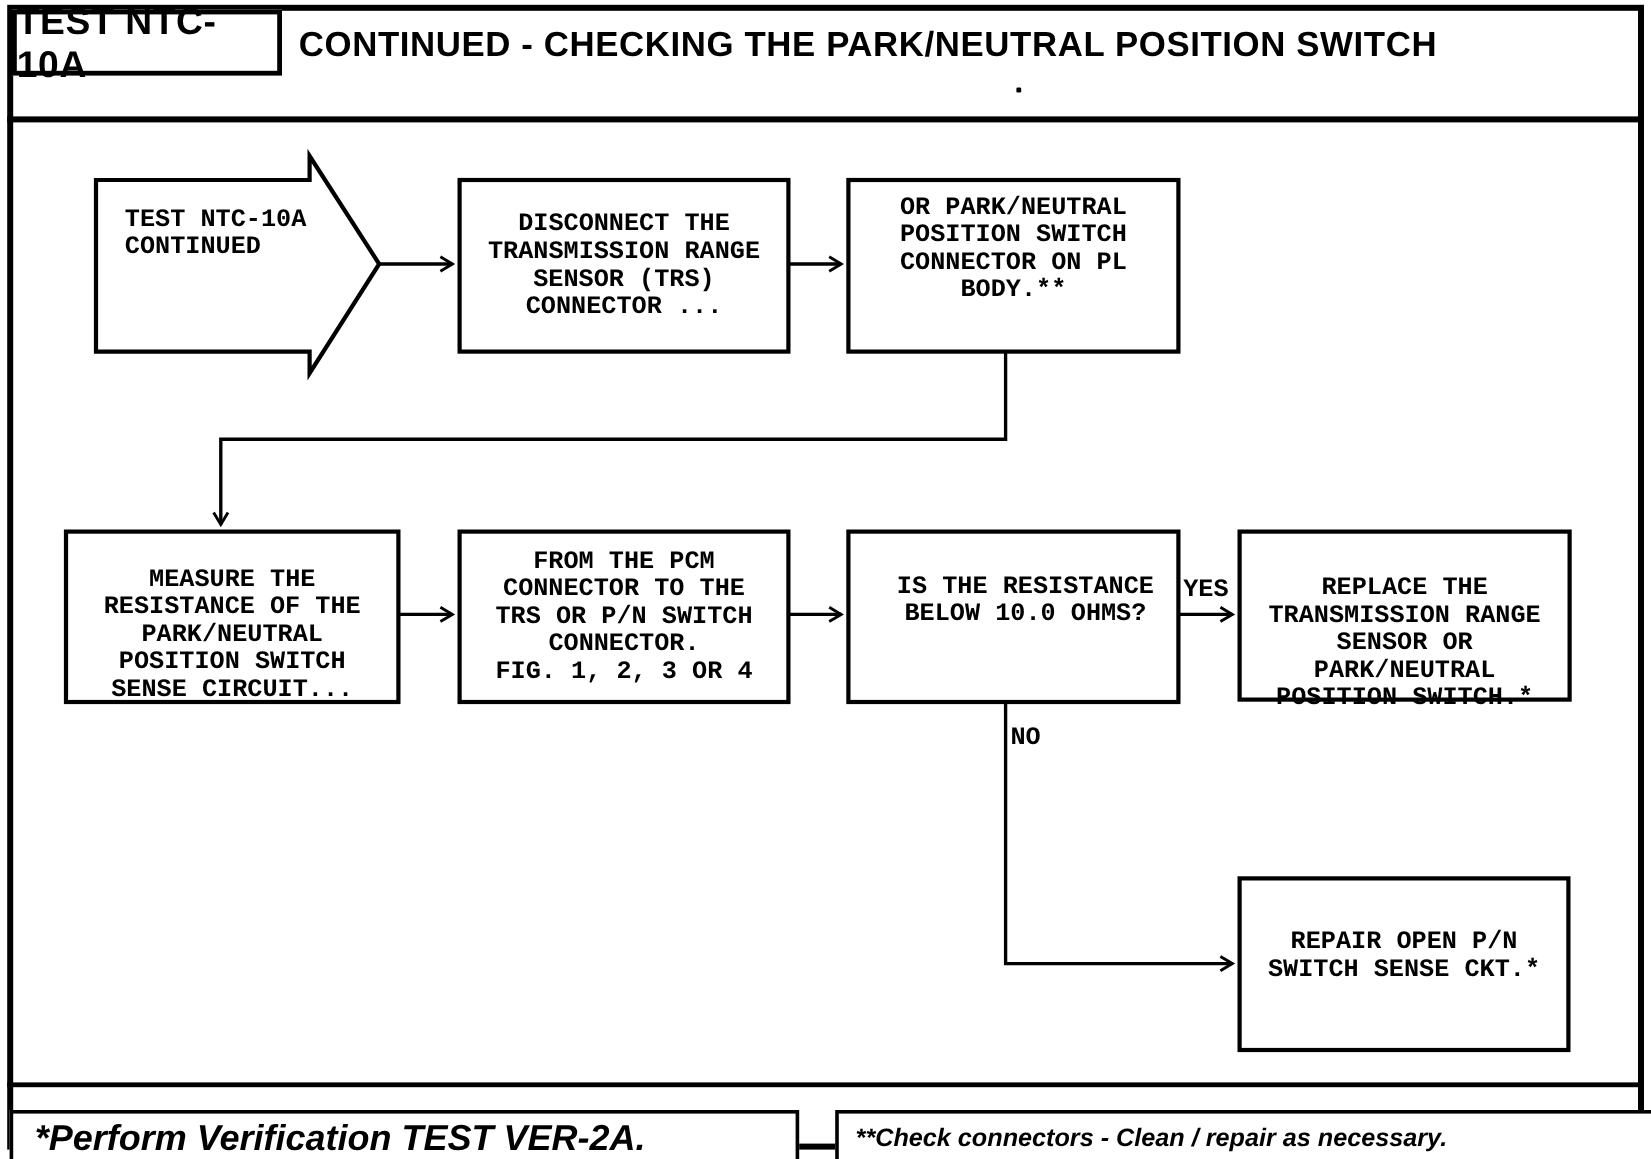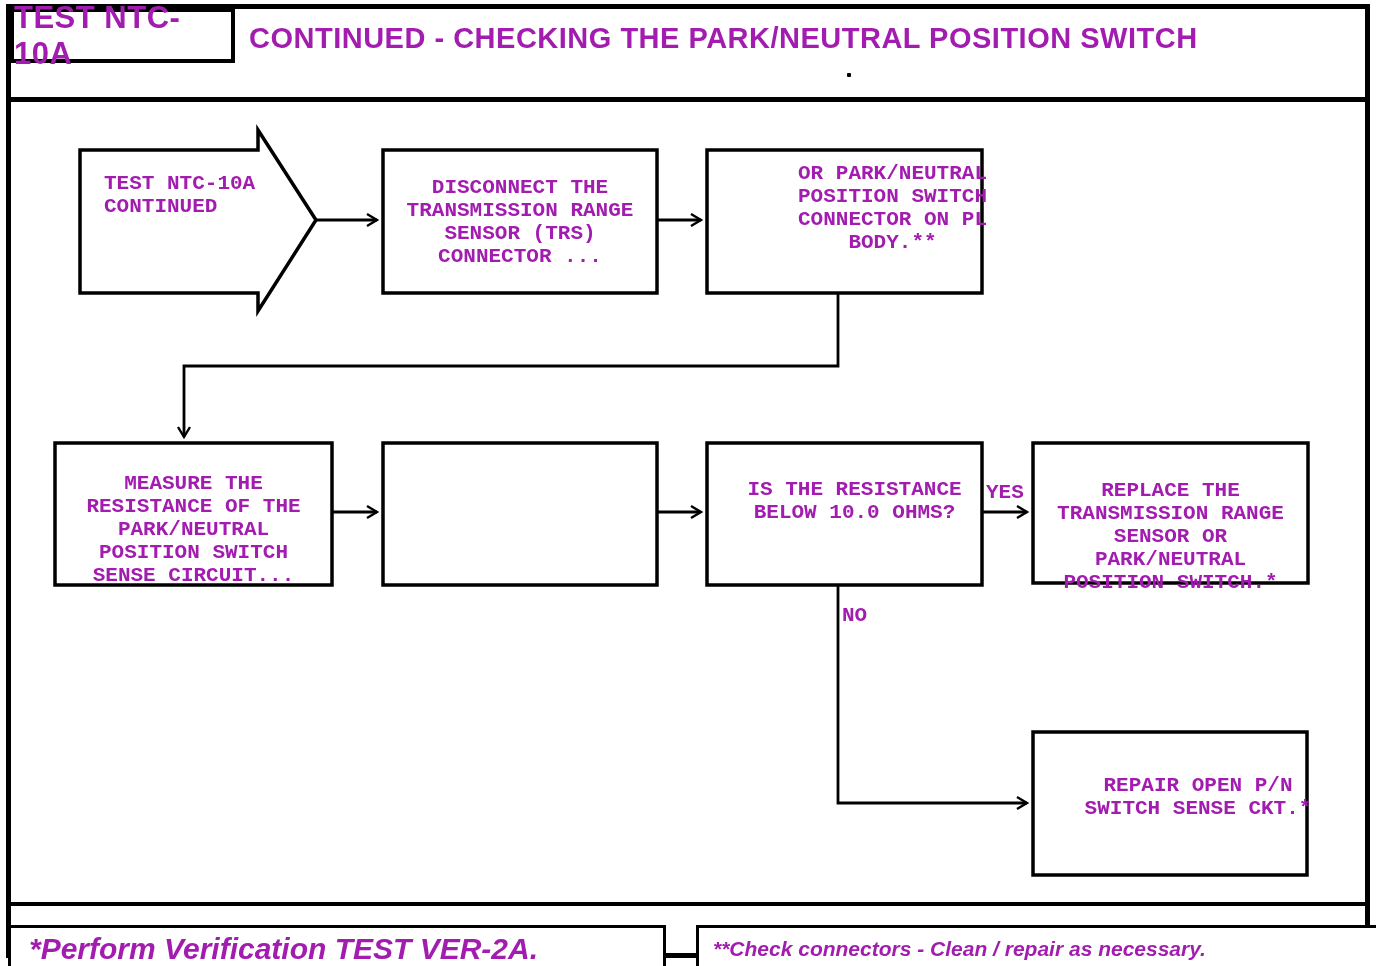--- a/index.html
+++ b/index.html
@@ -1,16 +1,16 @@
 <!DOCTYPE html>
 <html><head>
 <meta charset="utf-8">
 <style>
   html,body{margin:0;padding:0;background:#fff;}
-  .page{position:relative;width:1376px;height:966px;background:#fff;color:#a21caf;overflow:hidden;}
+  .page{position:relative;width:1376px;height:966px;background:#fff;color:#000000;overflow:hidden;}
   .frame{position:absolute;left:6px;top:4px;right:6px;bottom:8px;border:5px solid #000;}
   .hline{position:absolute;left:6px;right:6px;background:#000;}
   .header-line{top:97px;height:5px;}
   .footer-line{top:902px;height:4px;}
   .test-id-box{position:absolute;left:10px;top:8px;width:225px;height:55px;border:4px solid #000;
     box-sizing:border-box;display:flex;align-items:center;justify-content:center;
     font:700 31px "Liberation Sans",sans-serif;letter-spacing:0.5px;background:#fff;}
   .page-title{position:absolute;left:249px;top:22px;font:700 29px "Liberation Sans",sans-serif;
     letter-spacing:0.5px;white-space:nowrap;}
   .flow-svg{position:absolute;left:0;top:0;width:1376px;height:966px;}
@@ -74,42 +74,47 @@
   <div class="stray-dot"></div>
 
   <div class="node node-start" style="left:80px;top:150px;width:176px;height:143px;">TEST NTC-10A
 CONTINUED</div>
 
   <div class="node n2" style="left:386px;top:152px;width:268px;height:139px;">DISCONNECT THE
 TRANSMISSION RANGE
 SENSOR (TRS)
 CONNECTOR ...</div>
 
-  <div class="node n3" style="left:710px;top:152px;width:269px;height:111px;margin-left:48px;">OR PARK/NEUTRAL
+  <div class="node n3" style="left:710px;top:152px;width:269px;height:111px;">OR PARK/NEUTRAL
 POSITION SWITCH
 CONNECTOR ON PL
 BODY.**</div>
 
   <div class="node" style="left:58px;top:445px;width:271px;height:168px;">MEASURE THE
 RESISTANCE OF THE
 PARK/NEUTRAL
 POSITION SWITCH
 SENSE CIRCUIT...</div>
 
+  <div class="node" style="left:386px;top:445px;width:268px;height:138px;">FROM THE PCM
+CONNECTOR TO THE
+TRS OR P/N SWITCH
+CONNECTOR.
+FIG. 1, 2, 3 OR 4</div>
 
   <div class="node n6" style="left:710px;top:445px;width:269px;height:138px;padding-left:20px;">IS THE RESISTANCE
 BELOW 10.0 OHMS?</div>
 
   <div class="node" style="left:1036px;top:468px;width:269px;height:136px;">REPLACE THE
 TRANSMISSION RANGE
 SENSOR OR
 PARK/NEUTRAL
 POSITION SWITCH.*</div>
 
-  <div class="node n8" style="left:1036px;top:734px;width:268px;height:139px;margin-left:28px;">REPAIR OPEN P/N
+  <div class="node n8" style="left:1036px;top:734px;width:268px;height:139px;">REPAIR OPEN P/N
 SWITCH SENSE CKT.*</div>
 
   <div class="flow-label label-yes">YES</div>
   <div class="flow-label label-no">NO</div>
 
   <div class="footer-cell footer-left">
     <span>*Perform Verification TEST VER-2A.</span>
   </div>
   <div class="footer-cell footer-right">
     <span>**Check connectors - Clean / repair as necessary.</span>

